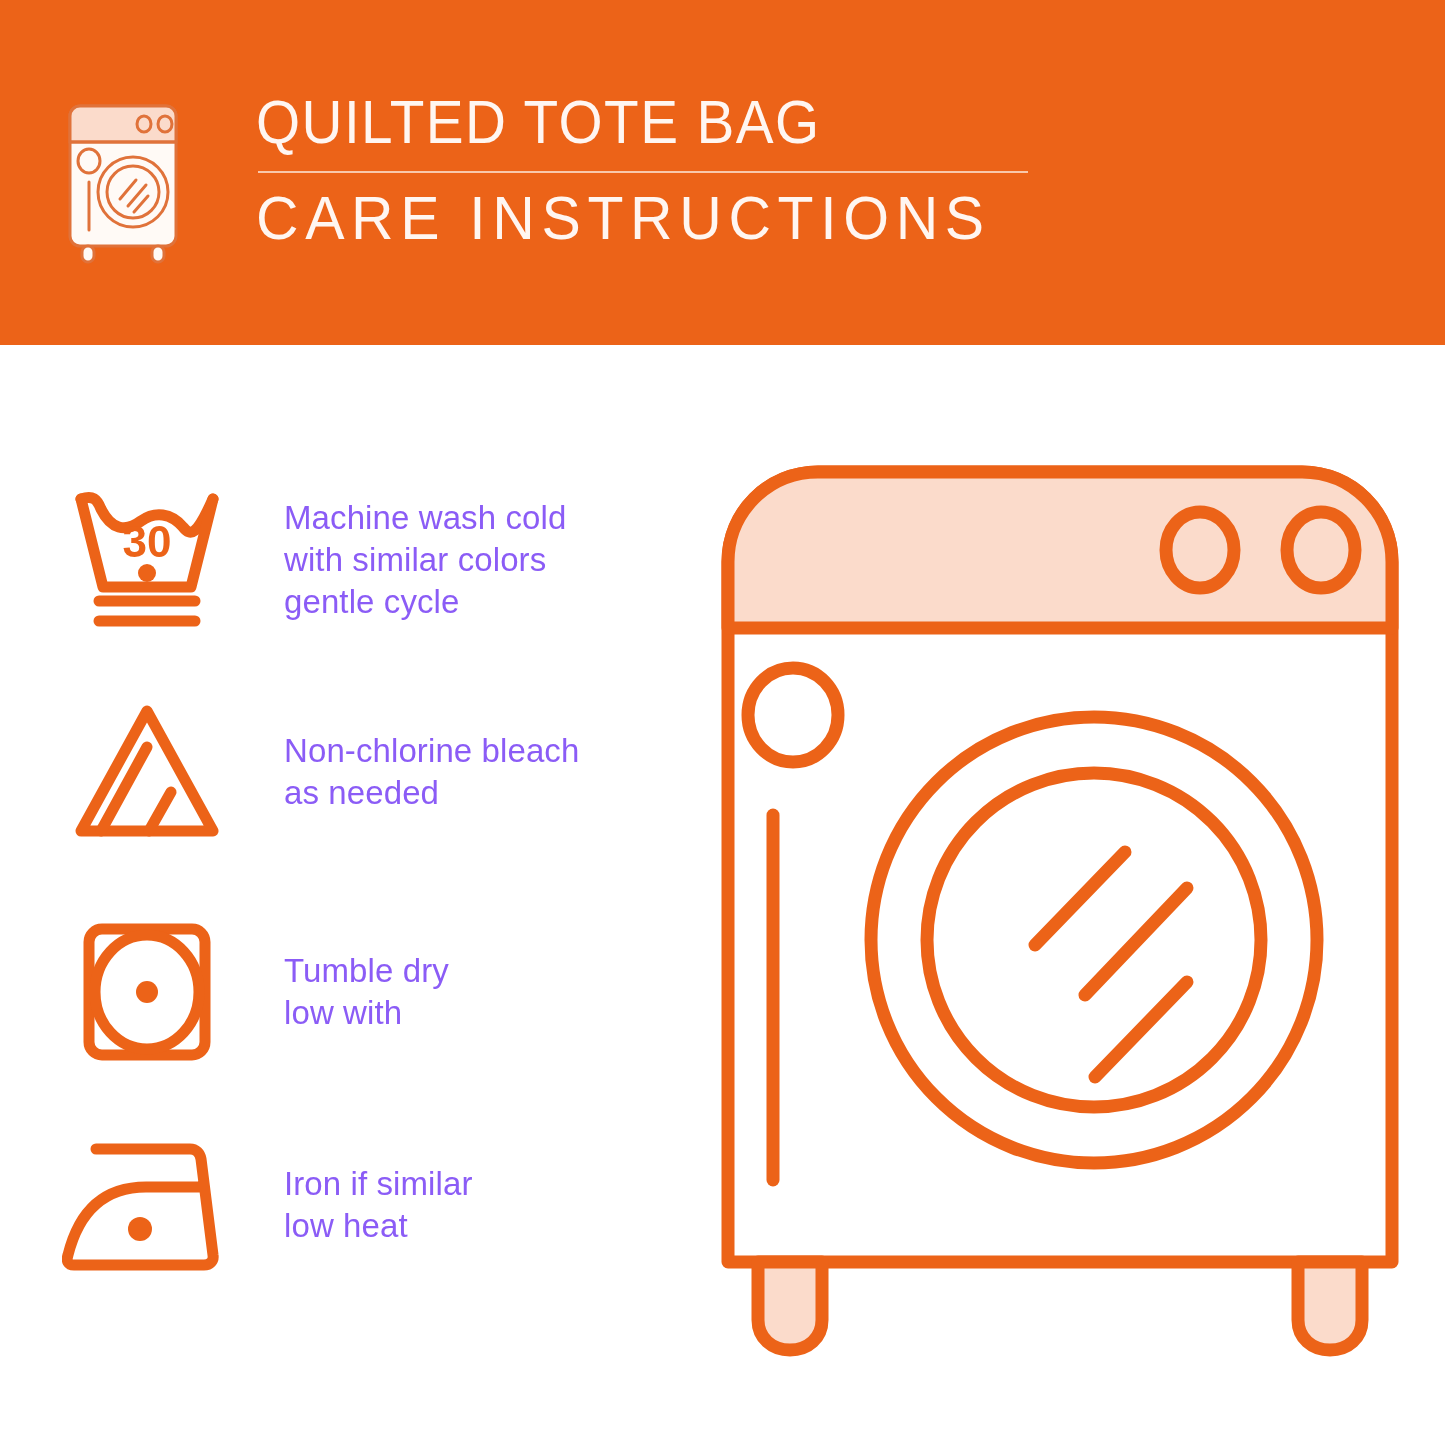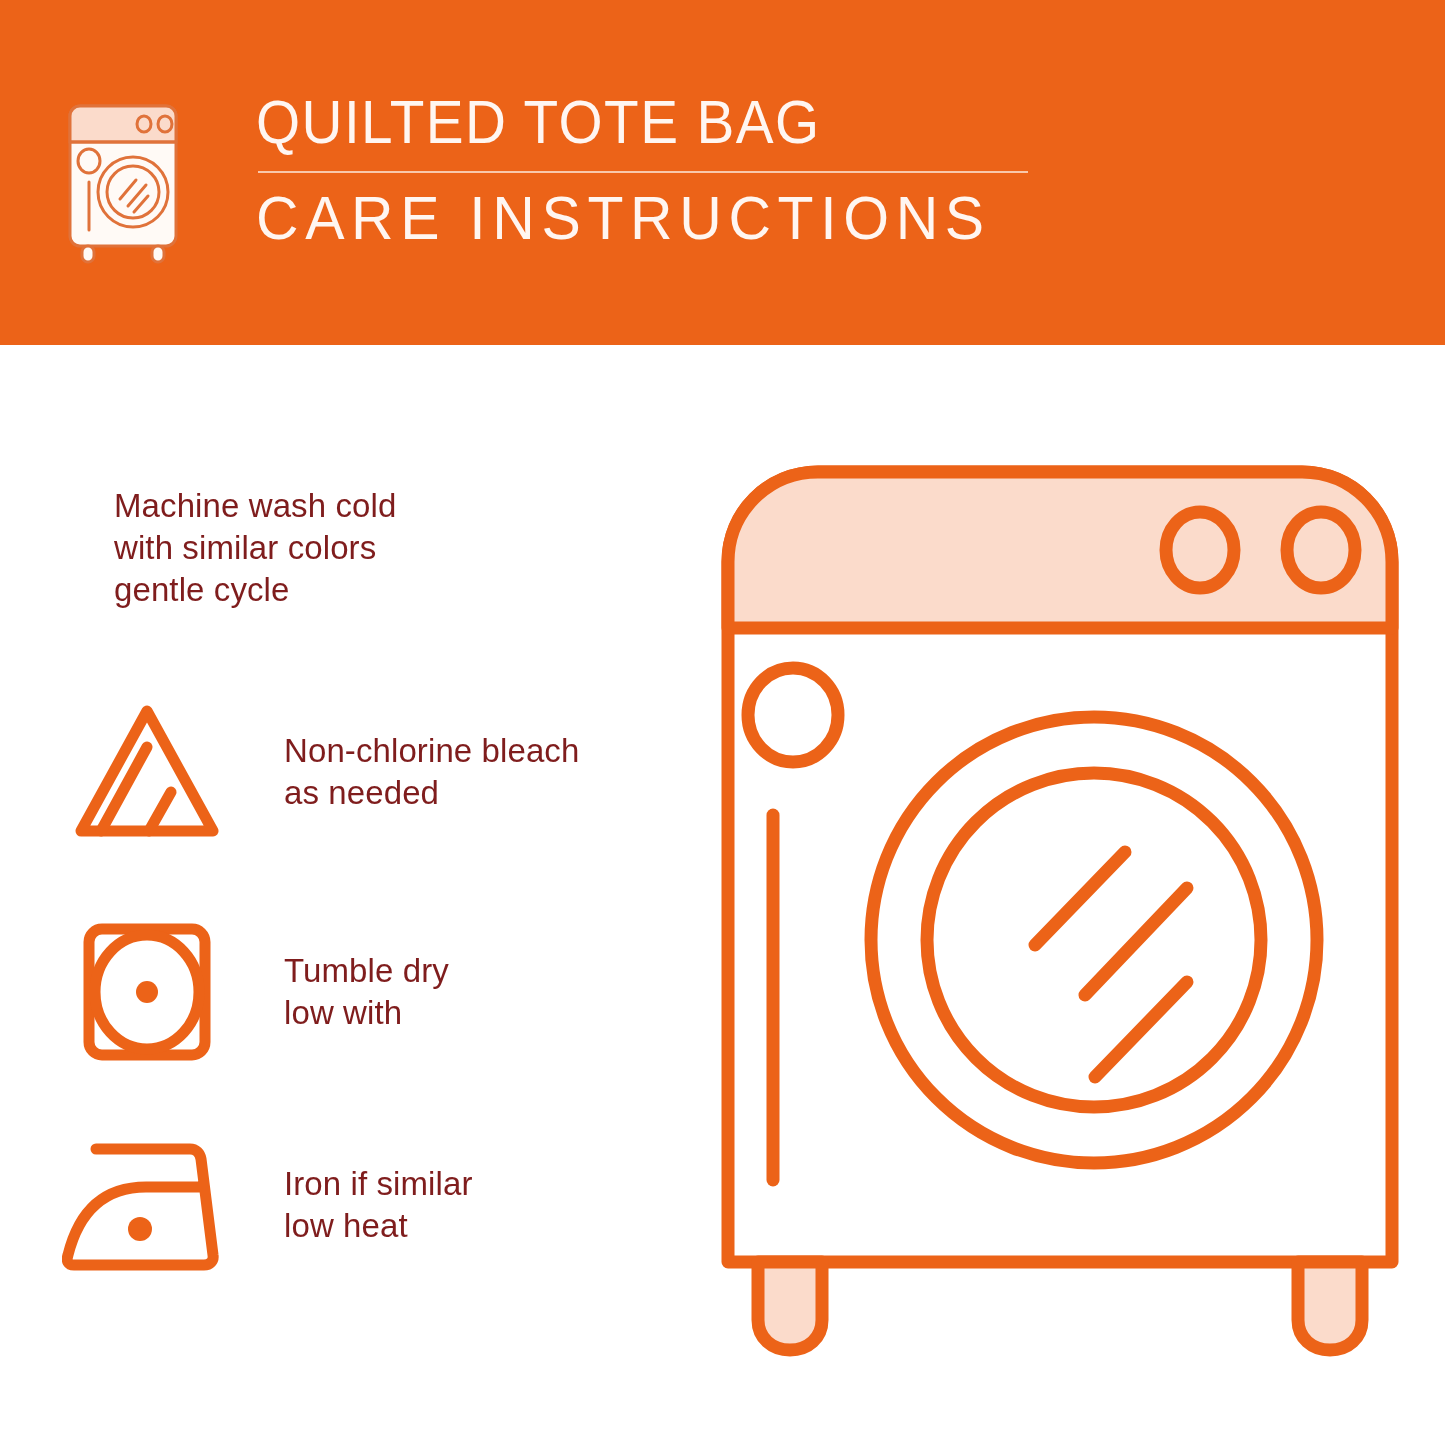--- a/index.html
+++ b/index.html
@@ -96,21 +96,21 @@
   .care-row-3 { top: 790px; }
 
   .care-symbol {
     flex: 0 0 auto;
     width: 170px;
     display: flex;
     align-items: center;
     justify-content: center;
   }
   .care-label {
-    color: #7f1d1d;
+    color: #8b5cf6;
     font-size: 33px;
     line-height: 1.28;
     font-weight: 500;
     letter-spacing: 0.1px;
     margin-left: 52px;
     white-space: pre-line;
   }
 
   
   .washer-wrap {
@@ -160,20 +160,32 @@
       <div class="title-rule"></div>
       <div class="title-sub">CARE INSTRUCTIONS</div>
     </div>
 
   </div>
 </div>
 
 <div class="care-list">
 
   <div class="care-row care-row-0">
+    <div class="care-symbol">
+      <svg viewBox="0 0 160 150" width="160" height="150" xmlns="http://www.w3.org/2000/svg">
+        <g fill="none" stroke="#EC6318" stroke-width="11" stroke-linecap="round" stroke-linejoin="round">
+          <path d="M14 14 C 26 10 30 14 34 24 C 44 44 58 48 74 36 C 88 26 104 28 116 42 C 124 52 130 50 146 14"></path>
+          <path d="M14 14 L 36 102 L 124 102 L 146 14"></path>
+          <line x1="32" y1="116" x2="128" y2="116"></line>
+          <line x1="32" y1="136" x2="128" y2="136"></line>
+        </g>
+        <text x="80" y="72" text-anchor="middle" font-family="Liberation Sans, sans-serif" font-size="44" font-weight="700" fill="#EC6318">30</text>
+        <circle cx="80" cy="88" r="9" fill="#EC6318"></circle>
+      </svg>
+    </div>
     <div class="care-label">Machine wash cold
 with similar colors
 gentle cycle</div>
   </div>
 
   <div class="care-row care-row-1">
     <div class="care-symbol">
       <svg viewBox="0 0 160 150" width="160" height="150" xmlns="http://www.w3.org/2000/svg">
         <g fill="none" stroke="#EC6318" stroke-width="11" stroke-linecap="round" stroke-linejoin="round">
           <path d="M80 14 L 146 134 L 14 134 Z"></path>

